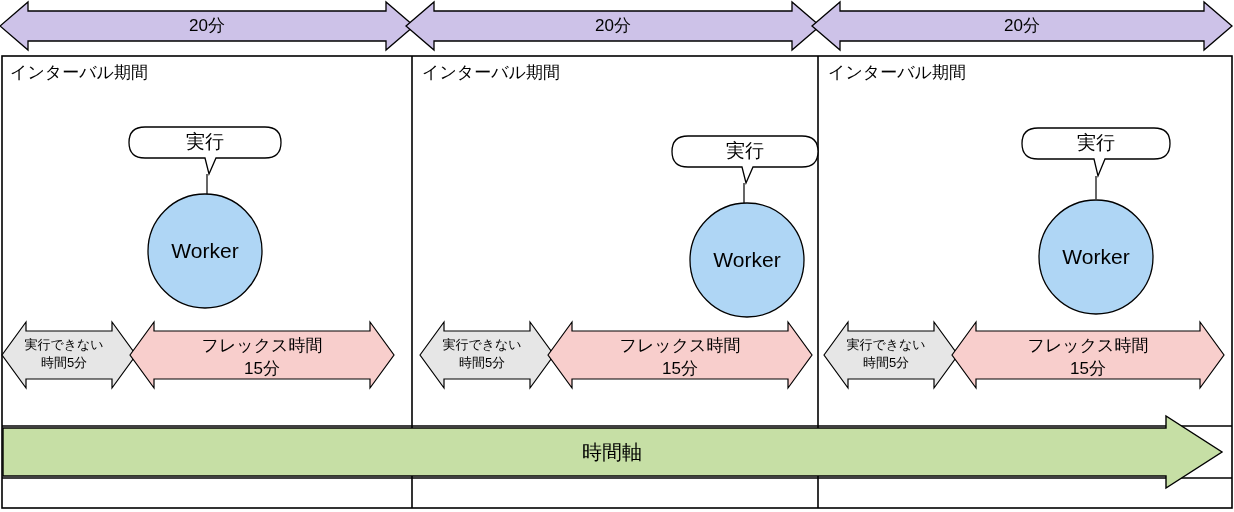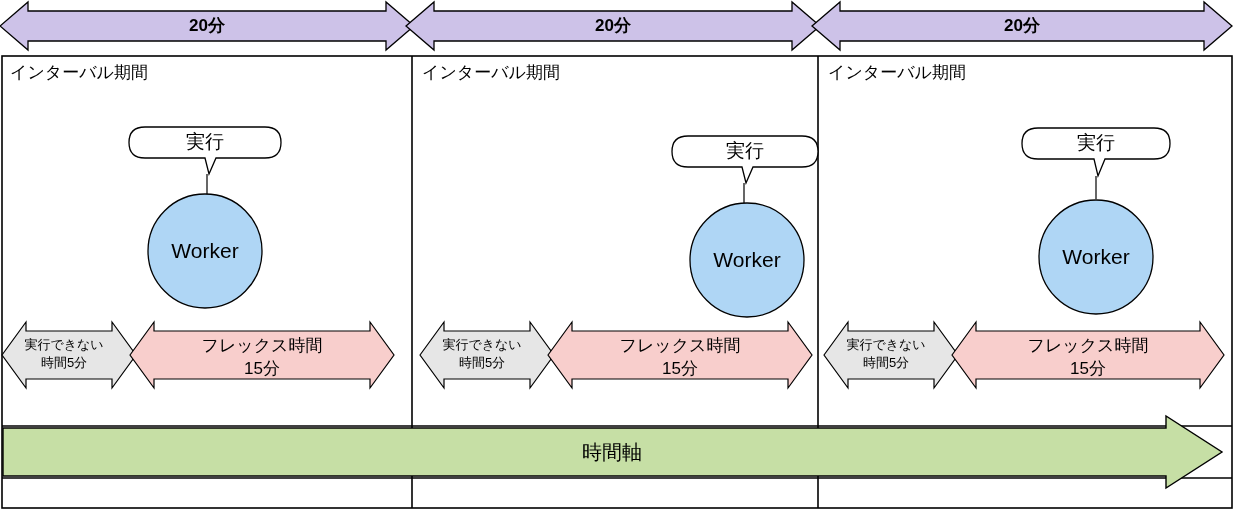--- a/index.html
+++ b/index.html
@@ -32,21 +32,21 @@
   .t-exec { font-size: 19px; }
   .t-flex { font-size: 17px; }
   .t-small { font-size: 13px; }
   .t-axis { font-size: 20px; }
 </style>
 </head>
 <body>
 
 <div id="stage">
 
-  <div class="abs" style="left:0px; top:0px;font-weight:bold;">
+  <div class="abs" style="left:0px; top:0px;">
     <svg width="1234" height="52" viewBox="0 0 1234 52">
 
       <g>
         <polygon points="0,26 28,2 28,11 386,11 386,2 414,26 386,50 386,41 28,41 28,50" fill="#cdc2e8" stroke="#000000" stroke-width="1.3"></polygon>
       </g>
 
       <g>
         <polygon points="406,26 434,2 434,11 792,11 792,2 820,26 792,50 792,41 434,41 434,50" fill="#cdc2e8" stroke="#000000" stroke-width="1.3"></polygon>
       </g>
 

